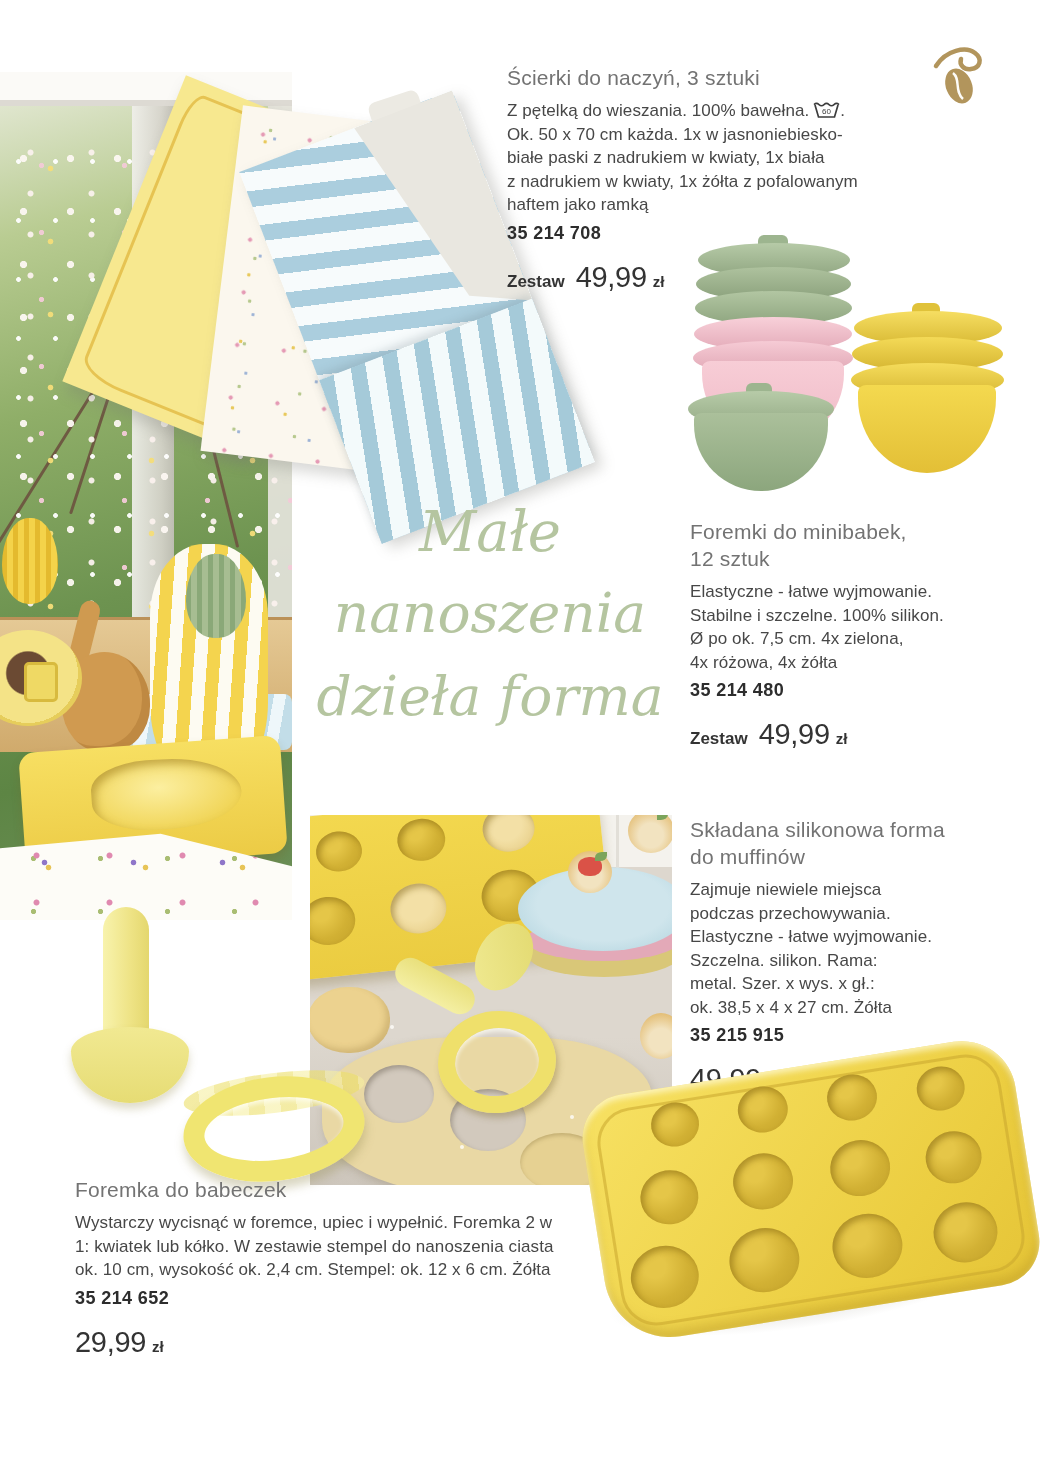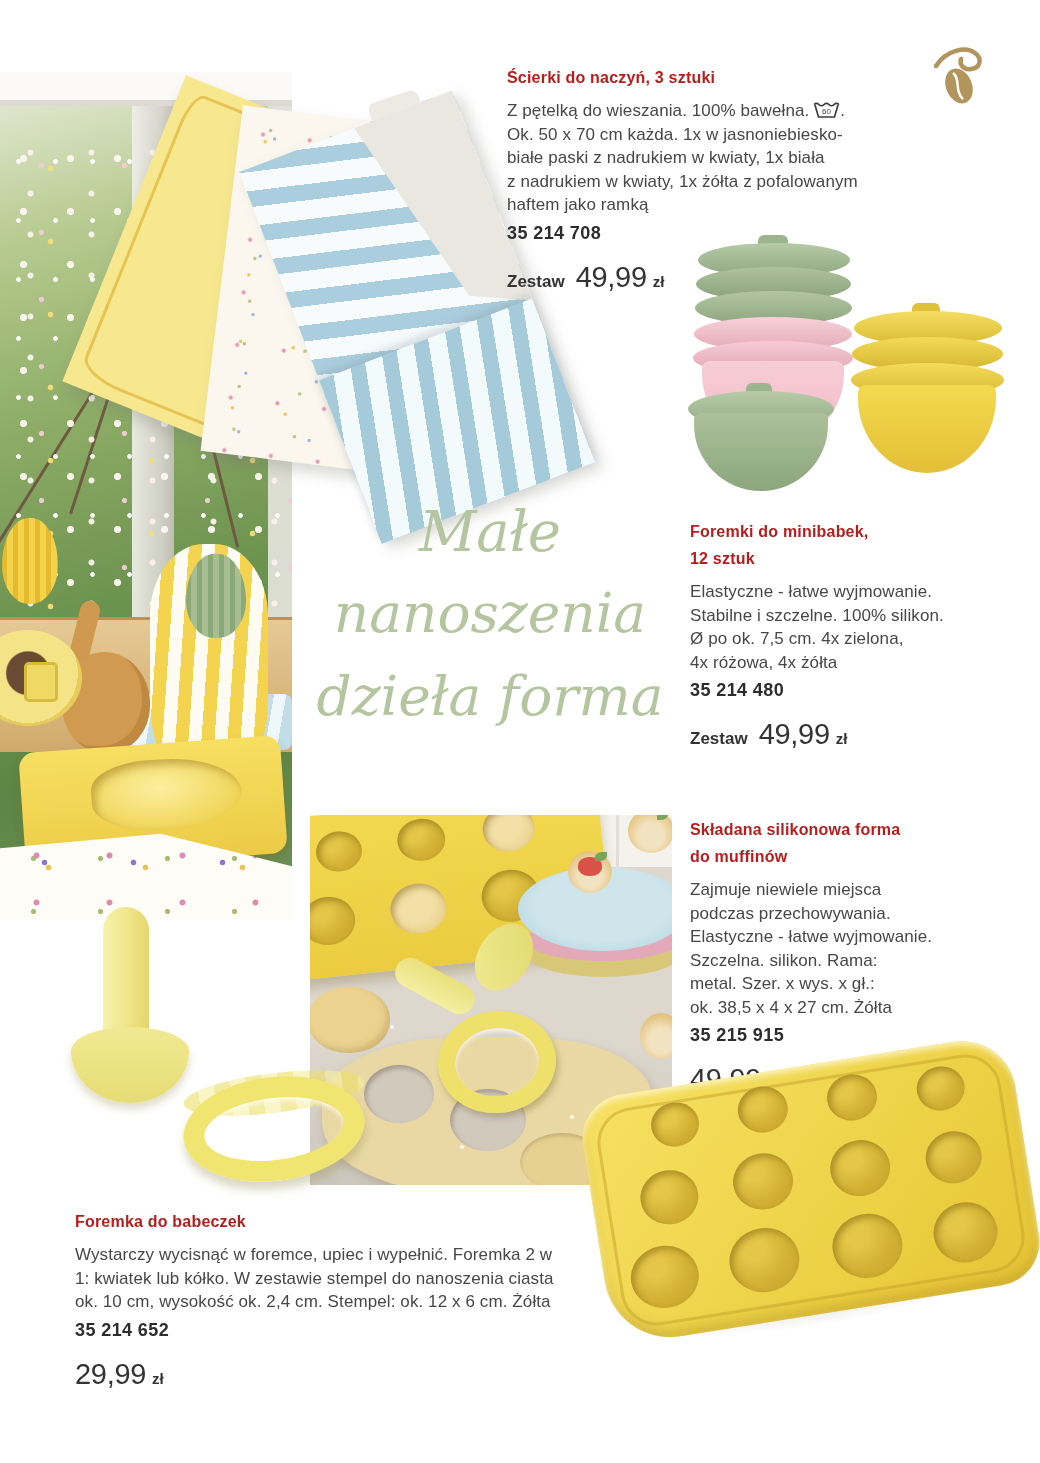--- a/index.html
+++ b/index.html
@@ -3,21 +3,21 @@
 <meta charset="utf-8">
 <style>
   * { margin:0; padding:0; box-sizing:border-box; }
   html,body { background:#ffffff; }
   .canvas {
     position:relative; width:1040px; height:1463px; background:#ffffff;
     overflow:hidden; font-family:"Liberation Sans", sans-serif;
   }
   
   .pcol { position:absolute; color:#454545; }
-  .ptitle { font-size:16px; font-weight:bold; color:#b91c1c; line-height:27px; margin-bottom:8px; letter-spacing:.2px; }
+  .ptitle { font-size:21px; font-weight:normal; color:#737373; line-height:27px; margin-bottom:8px; letter-spacing:.2px; }
   .pline { font-size:17px; color:#474747; line-height:23.5px; letter-spacing:.1px; }
   .psku  { font-size:18px; font-weight:bold; color:#2d2d2d; margin-top:6px; letter-spacing:.4px; }
   .price { display:flex; align-items:baseline; margin-top:17px; color:#333; }
   .price .pre { font-size:17px; font-weight:bold; margin-right:11px; }
   .price .amt { font-size:29px; font-weight:500; letter-spacing:-.3px; }
   .price .cur { font-size:15px; font-weight:bold; margin-left:6px; }
   .care-svg { vertical-align:-3px; margin-left:4px; }
   
   .script { position:absolute; left:298px; top:492px; width:384px; text-align:center;
             font-family:"DejaVu Serif", serif; font-style:italic; color:#b5c5a0; }
@@ -340,21 +340,21 @@
     </div>
   </div>
 
   <div class="stamp-cut">
     <div class="stamp-handle"></div>
     <div class="stamp-base"></div>
     <div class="ring-scallop"></div>
     <div class="ring-cut"></div>
   </div>
 
-  <div class="pcol" style="left:75px; top:1208px; width:545px;">
+  <div class="pcol" style="left:75px; top:1176px; width:545px;">
     <div class="ptitle">Foremka do babeczek</div>
     <div class="pline">Wystarczy wycisnąć w foremce, upiec i wypełnić. Foremka 2 w</div>
     <div class="pline">1: kwiatek lub kółko. W zestawie stempel do nanoszenia ciasta</div>
     <div class="pline">ok. 10 cm, wysokość ok. 2,4 cm. Stempel: ok. 12 x 6 cm. Żółta</div>
     <div class="psku">35 214 652</div>
     <div class="price">
       <span class="amt">29,99</span>
       <span class="cur">zł</span>
     </div>
   </div>

